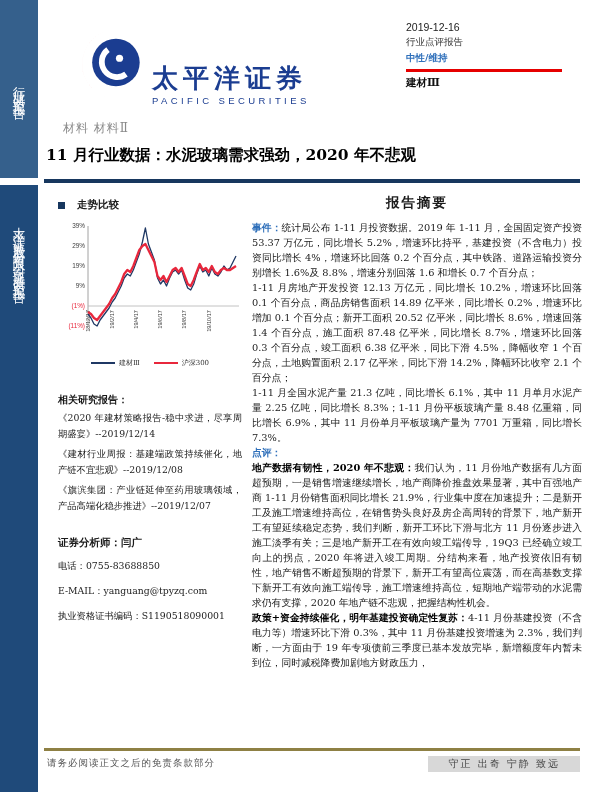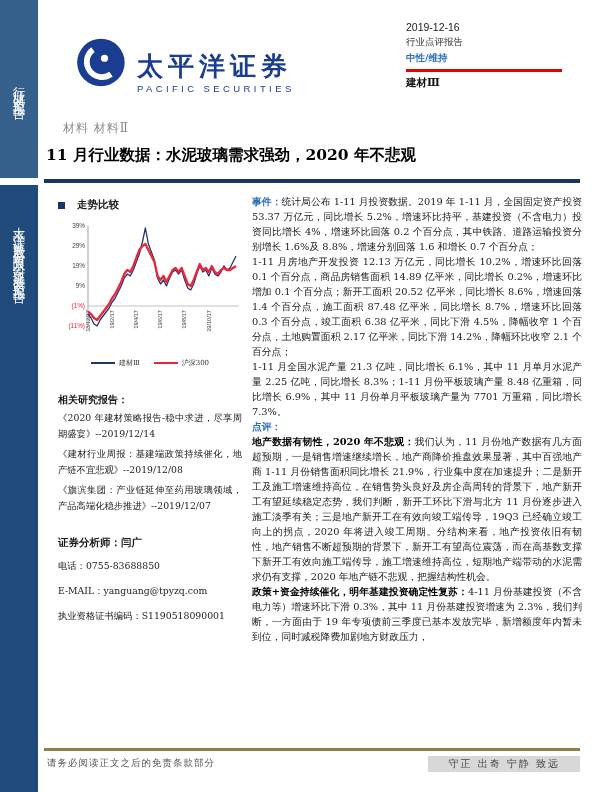--- a/index.html
+++ b/index.html
@@ -8,21 +8,21 @@
 
   
   .sidebar-top{position:absolute;left:0;top:0;width:38px;height:178px;background:#35608c;
                display:flex;align-items:center;justify-content:center;}
   .sidebar-bottom{position:absolute;left:0;top:185px;width:38px;height:607px;background:#1f4a7a;
                   display:flex;justify-content:center;}
   .vtext{writing-mode:vertical-rl;color:#fff;font-size:12.5px;letter-spacing:4px;line-height:38px;}
   .sidebar-bottom .vtext{margin-top:32px;}
 
   
-  .logo-wrap{position:absolute;left:57px;top:26px;display:flex;align-items:center;}
+  .logo-wrap{position:absolute;left:72px;top:26px;display:flex;align-items:flex-end;}
   .logo-text{margin-left:8px;padding-top:14px;}
   .logo-cn{font-family:"Liberation Sans",sans-serif;font-weight:bold;color:#1b3d91;
            font-size:26px;letter-spacing:5px;line-height:28px;}
   .logo-en{font-family:"Liberation Sans",sans-serif;color:#1b3d91;font-size:9.5px;
            letter-spacing:3.4px;margin-top:3px;}
   .head-right{position:absolute;top:21px;right:50px;text-align:left;}
   .hr-date{font-family:"Liberation Sans",sans-serif;font-size:10.5px;color:#222;}
   .hr-type{font-size:9.5px;color:#333;margin-top:3px;}
   .hr-rating{font-size:9.5px;font-weight:bold;color:#2e6fba;margin-top:3px;}
   .hr-redline{width:156px;height:3px;background:#e60000;margin:4px 0 4px auto;}
@@ -159,20 +159,21 @@
 
     <div class="analyst">
       <div class="analyst-name">证券分析师：闫广</div>
       <p>电话：0755-83688850</p>
       <p>E-MAIL：yanguang@tpyzq.com</p>
       <p>执业资格证书编码：S1190518090001</p>
     </div>
   </div>
 
   <div class="rightcol">
+    <div class="sum-head">报告摘要</div>
 
     <p class="body"><span class="lead-blue">事件：</span><span>统计局公布 1-11 月投资数据。2019 年 1-11 月，全国固定资产投资 53.37 万亿元，同比增长 5.2%，增速环比持平，基建投资（不含电力）投资同比增长 4%，增速环比回落 0.2 个百分点，其中铁路、道路运输投资分别增长 1.6%及 8.8%，增速分别回落 1.6 和增长 0.7 个百分点；</span></p>
 
     <p class="body">1-11 月房地产开发投资 12.13 万亿元，同比增长 10.2%，增速环比回落 0.1 个百分点，商品房销售面积 14.89 亿平米，同比增长 0.2%，增速环比增加 0.1 个百分点；新开工面积 20.52 亿平米，同比增长 8.6%，增速回落 1.4 个百分点，施工面积 87.48 亿平米，同比增长 8.7%，增速环比回落 0.3 个百分点，竣工面积 6.38 亿平米，同比下滑 4.5%，降幅收窄 1 个百分点，土地购置面积 2.17 亿平米，同比下滑 14.2%，降幅环比收窄 2.1 个百分点；</p>
 
     <p class="body">1-11 月全国水泥产量 21.3 亿吨，同比增长 6.1%，其中 11 月单月水泥产量 2.25 亿吨，同比增长 8.3%；1-11 月份平板玻璃产量 8.48 亿重箱，同比增长 6.9%，其中 11 月份单月平板玻璃产量为 7701 万重箱，同比增长 7.3%。</p>
 
     <p class="body"><span class="lead-blue">点评：</span></p>
 
     <p class="body"><span class="lead-bold">地产数据有韧性，2020 年不悲观：</span><span>我们认为，11 月份地产数据有几方面超预期，一是销售增速继续增长，地产商降价推盘效果显著，其中百强地产商 1-11 月份销售面积同比增长 21.9%，行业集中度在加速提升；二是新开工及施工增速维持高位，在销售势头良好及房企高周转的背景下，地产新开工有望延续稳定态势，我们判断，新开工环比下滑与北方 11 月份逐步进入施工淡季有关；三是地产新开工在有效向竣工端传导，19Q3 已经确立竣工向上的拐点，2020 年将进入竣工周期。分结构来看，地产投资依旧有韧性，地产销售不断超预期的背景下，新开工有望高位震荡，而在高基数支撑下新开工有效向施工端传导，施工增速维持高位，短期地产端带动的水泥需求仍有支撑，2020 年地产链不悲观，把握结构性机会。</span></p>

